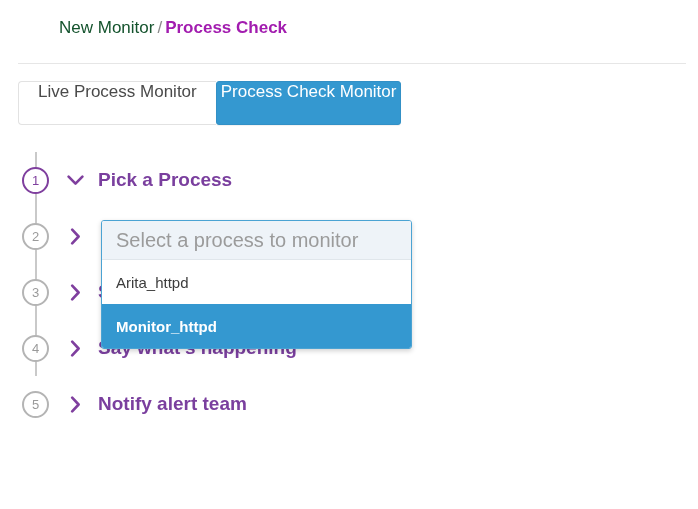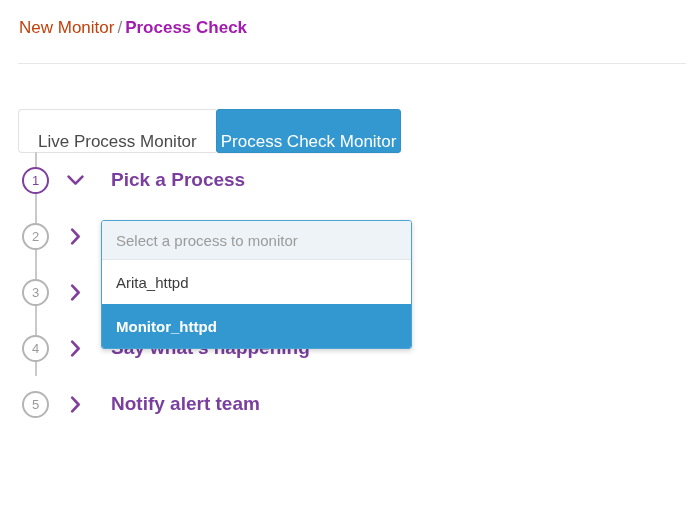--- a/index.html
+++ b/index.html
@@ -19,22 +19,23 @@
   
   .breadcrumb {
     position: absolute;
     left: 19px;
     top: 17px;
     font-size: 17px;
     line-height: 22px;
     white-space: nowrap;
   }
   .crumb-link {
-    color: #c2410c;
-    cursor: pointer;
+    color: #14532d;
+    cursor: pointer;
+    margin-left: 40px;
   }
   .crumb-sep {
     color: #8b8b8b;
     margin: 0 3px;
   }
   .crumb-current {
     color: #a21caf;
     font-weight: bold;
   }
 
@@ -52,26 +53,25 @@
     position: absolute;
     left: 18px;
     top: 81px;
     display: flex;
     align-items: stretch;
   }
   .tab {
     height: 44px;
     box-sizing: border-box;
     display: flex;
-    align-items: flex-end;
+    align-items: flex-start;
     padding: 0 19px;
     font-size: 17px;
     white-space: nowrap;
     cursor: pointer;
-    margin-top: 28px;
   }
   .tab-inactive {
     background: #ffffff;
     border: 1px solid #e2e2e2;
     border-right: none;
     color: #4a4a4a;
     border-radius: 4px 0 0 4px;
   }
   .tab-active {
     background: #3498d0;
@@ -133,21 +133,21 @@
   .step-chev {
     width: 22px;
     margin-left: 15px;
     display: flex;
     align-items: center;
     justify-content: center;
     color: #7f3f9e;
     cursor: pointer;
   }
   .step-label {
-    margin-left: 25px;
+    margin-left: 12px;
     font-size: 19px;
     font-weight: bold;
     color: #7a3f9e;
     white-space: nowrap;
     cursor: pointer;
   }
 
   
   .dropdown {
     position: absolute;
@@ -163,21 +163,21 @@
     overflow: hidden;
   }
   .dd-placeholder {
     height: 39px;
     display: flex;
     align-items: center;
     padding: 0 14px;
     background: #eef3f8;
     border-bottom: 1px solid #e0e6eb;
     color: #9b9b9b;
-    font-size: 15px;
+    font-size: 20px;
     box-sizing: border-box;
   }
   .dd-option {
     height: 44px;
     display: flex;
     align-items: center;
     padding: 6px 14px;
     font-size: 15px;
     color: #3c3c3c;
     box-sizing: border-box;

